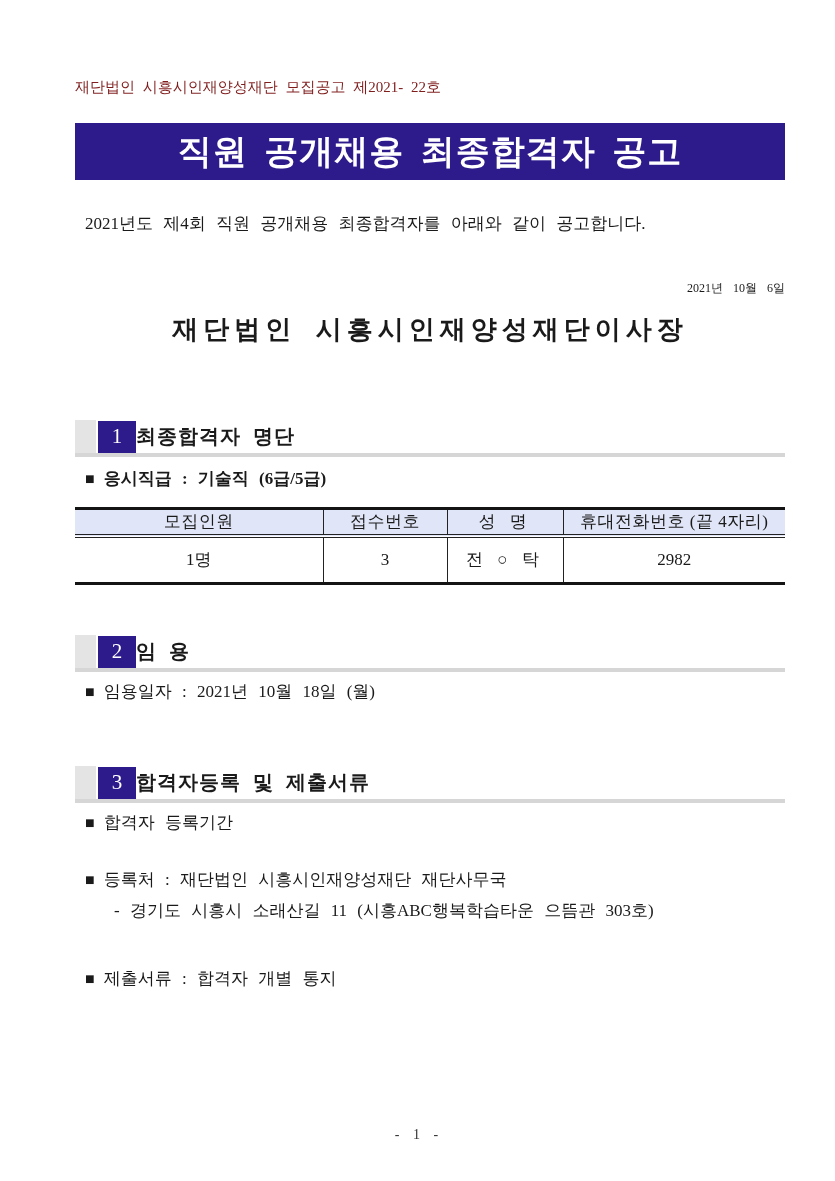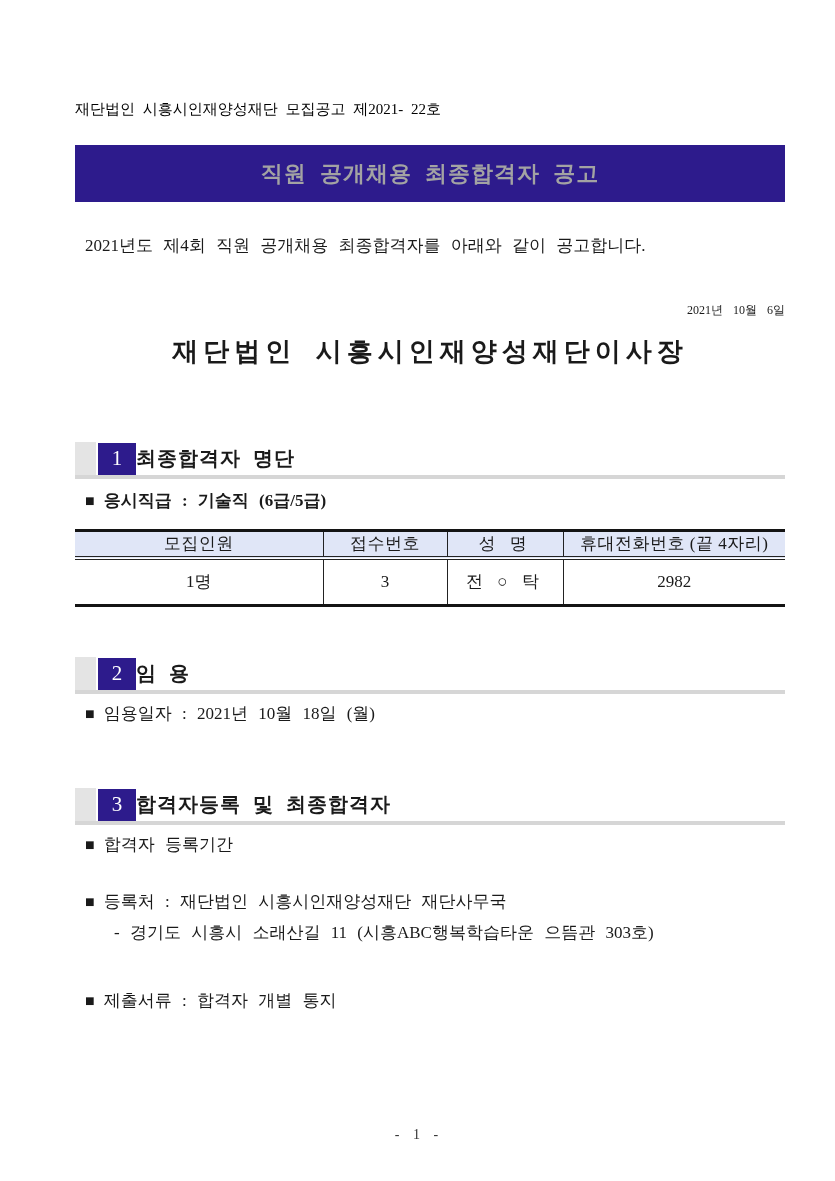--- a/index.html
+++ b/index.html
@@ -10,37 +10,37 @@
     height: 1181px;
     margin: 0 auto;
     background: #ffffff;
     font-family: "Liberation Serif", "DejaVu Serif", serif;
     color: #1a1a1a;
     padding-left: 75px;
     padding-right: 50px;
     overflow: hidden;
   }
   .doc-number {
-    margin-top: 100px;
+    margin-top: 78px;
     font-size: 15px;
     line-height: 18px;
     word-spacing: 4px;
-    color: #000000;
+    color: #7f1d1d;
   }
   .title-banner {
     margin-top: 27px;
     height: 57px;
     background: #2d1b8c;
-    color: #a3a3a3;
+    color: #ffffff;
     display: flex;
     align-items: center;
     justify-content: center;
     font-family: "Liberation Sans", "DejaVu Sans", sans-serif;
     font-weight: 800;
-    font-size: 22px;
+    font-size: 34px;
     letter-spacing: 1px;
     word-spacing: 6px;
   }
   .intro {
     margin-top: 33px;
     padding-left: 10px;
     font-size: 17px;
     line-height: 22px;
     word-spacing: 6px;
   }
@@ -218,21 +218,21 @@
     <span class="sec-title">임 용</span>
   </div>
 
   <div class="bullet-line">
     <span class="bullet">■</span><span>임용일자 : 2021년 10월 18일 (월)</span>
   </div>
 
   <div class="section-heading mt-sec3">
     <span class="strip"></span>
     <span class="num-badge">3</span>
-    <span class="sec-title">합격자등록 및 최종합격자</span>
+    <span class="sec-title">합격자등록 및 제출서류</span>
   </div>
 
   <div class="bullet-line">
     <span class="bullet">■</span><span>합격자 등록기간</span>
   </div>
 
 
   <div class="bullet-line mt-bullet-reg">
     <span class="bullet">■</span><span>등록처 : 재단법인 시흥시인재양성재단 재단사무국</span>
   </div>

